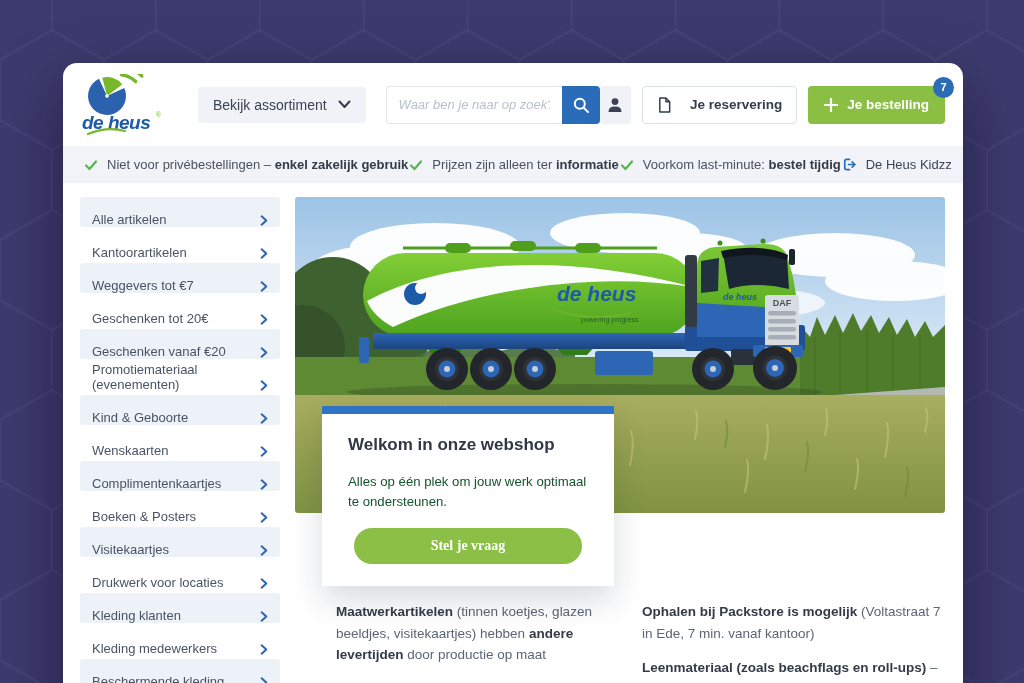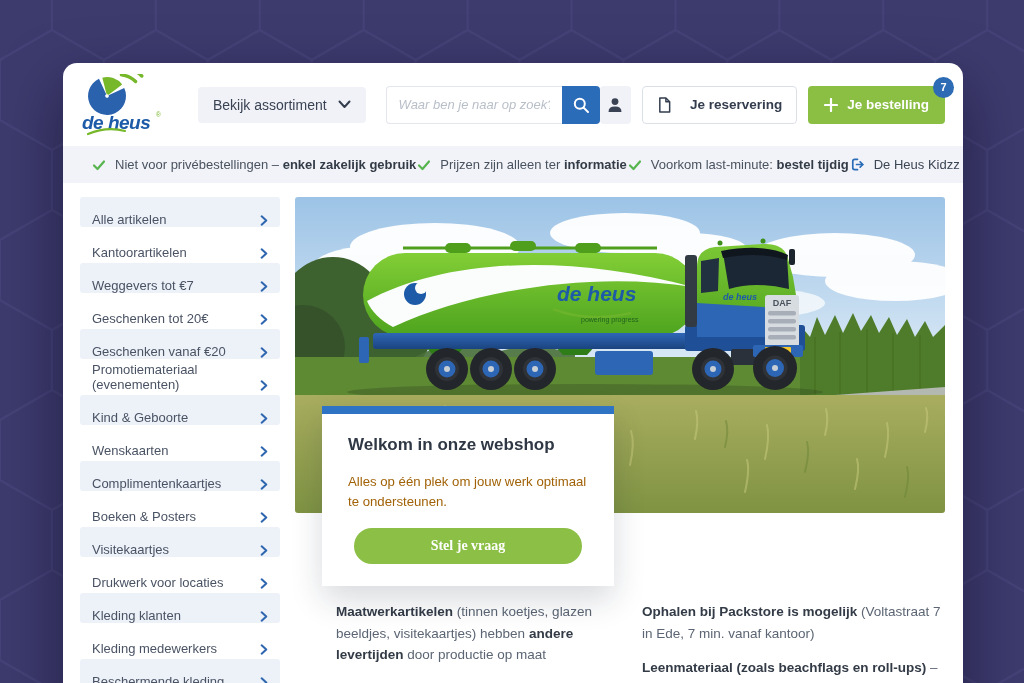--- a/index.html
+++ b/index.html
@@ -58,21 +58,21 @@
   }
   .badge {
     position:absolute; top:-9px; right:-9px; width:21px; height:21px;
     border-radius:50%; background:#2d6cb4; color:#fff; font-size:11px;
     font-weight:700; display:flex; align-items:center; justify-content:center;
   }
 
   
   .notice-bar {
     background:#f1f3f8; height:37px; display:flex; align-items:center;
-    justify-content:space-between; padding:0 18px 0 28px;
+    justify-content:space-between; padding:0 18px 0 20px;
     font-size:13px; color:#49525f;
   }
   .notice-item { display:flex; align-items:center; gap:8px; white-space:nowrap; }
   .notice-item b { color:#333b47; }
   .kidzz { cursor:pointer; color:#3c4553; }
 
   
   .content { display:flex; padding:14px 18px 0 17px; }
   .sidebar { width:200px; flex:none; }
   .sidebar-item {
@@ -88,21 +88,21 @@
   svg text { font-family:"Liberation Sans", sans-serif; }
 
   
   .welcome-card {
     position:absolute; left:27px; top:209px; width:292px;
     background:#fff; border-top:8px solid #2e73c4;
     box-shadow:0 14px 30px rgba(20,30,50,.16);
     padding:21px 26px 22px;
   }
   .welcome-title { font-size:17px; font-weight:700; color:#2f3844; margin:0 0 9px; }
-  .welcome-body { font-size:13.2px; color:#a16207; line-height:1.55; margin:17px 0 15px; }
+  .welcome-body { font-size:13.2px; color:#14532d; line-height:1.55; margin:17px 0 15px; }
   .cta-btn {
     display:block; width:228px; height:36px; margin:0 auto; border:none;
     border-radius:18px; background:#8cbf45; color:#fff; font-family:Liberation Serif, serif;
     font-weight:700; font-size:14px; cursor:pointer;
   }
 
   
   .info { display:flex; margin-top:88px; padding-left:41px;
           font-size:13.5px; color:#5b6573; line-height:1.6; }
   .info-col-left { width:286px; margin-right:20px; flex:none; }

